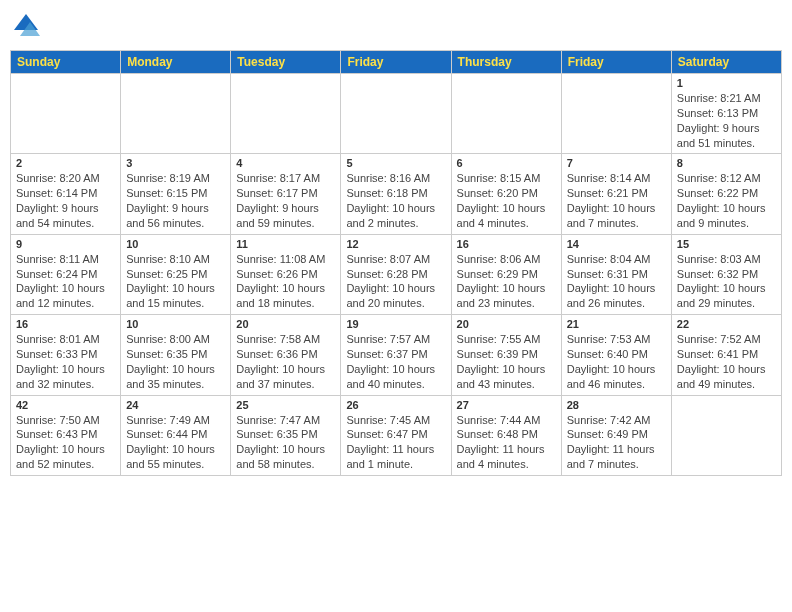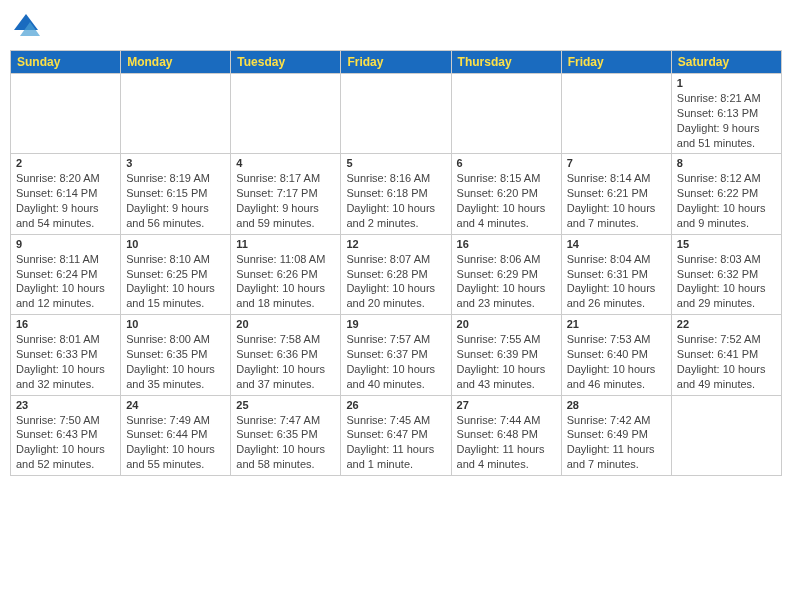--- a/index.html
+++ b/index.html
@@ -79,21 +79,21 @@
           <td>
             <span class="day-num">3</span>
             <div class="day-info">Sunrise: 8:19 AM
 Sunset: 6:15 PM
 Daylight: 9 hours
 and 56 minutes.</div>
           </td>
           <td>
             <span class="day-num">4</span>
             <div class="day-info">Sunrise: 8:17 AM
-Sunset: 7:17 PM
+Sunset: 6:17 PM
 Daylight: 9 hours
 and 59 minutes.</div>
           </td>
           <td>
             <span class="day-num">5</span>
             <div class="day-info">Sunrise: 8:16 AM
 Sunset: 6:18 PM
 Daylight: 10 hours
 and 2 minutes.</div>
           </td>
@@ -216,21 +216,21 @@
           <td>
             <span class="day-num">22</span>
             <div class="day-info">Sunrise: 7:52 AM
 Sunset: 6:41 PM
 Daylight: 10 hours
 and 49 minutes.</div>
           </td>
         </tr>
         <tr>
           <td>
-            <span class="day-num">23</span>
+            <span class="day-num">42</span>
             <div class="day-info">Sunrise: 7:50 AM
 Sunset: 6:43 PM
 Daylight: 10 hours
 and 52 minutes.</div>
           </td>
           <td>
             <span class="day-num">24</span>
             <div class="day-info">Sunrise: 7:49 AM
 Sunset: 6:44 PM
 Daylight: 10 hours

